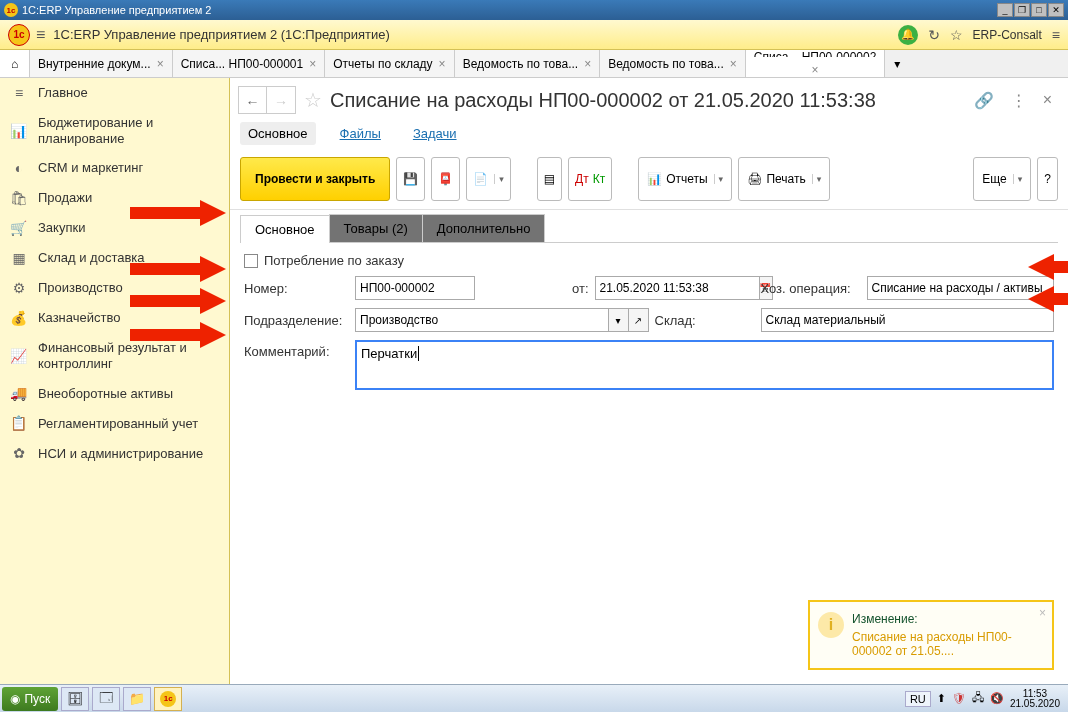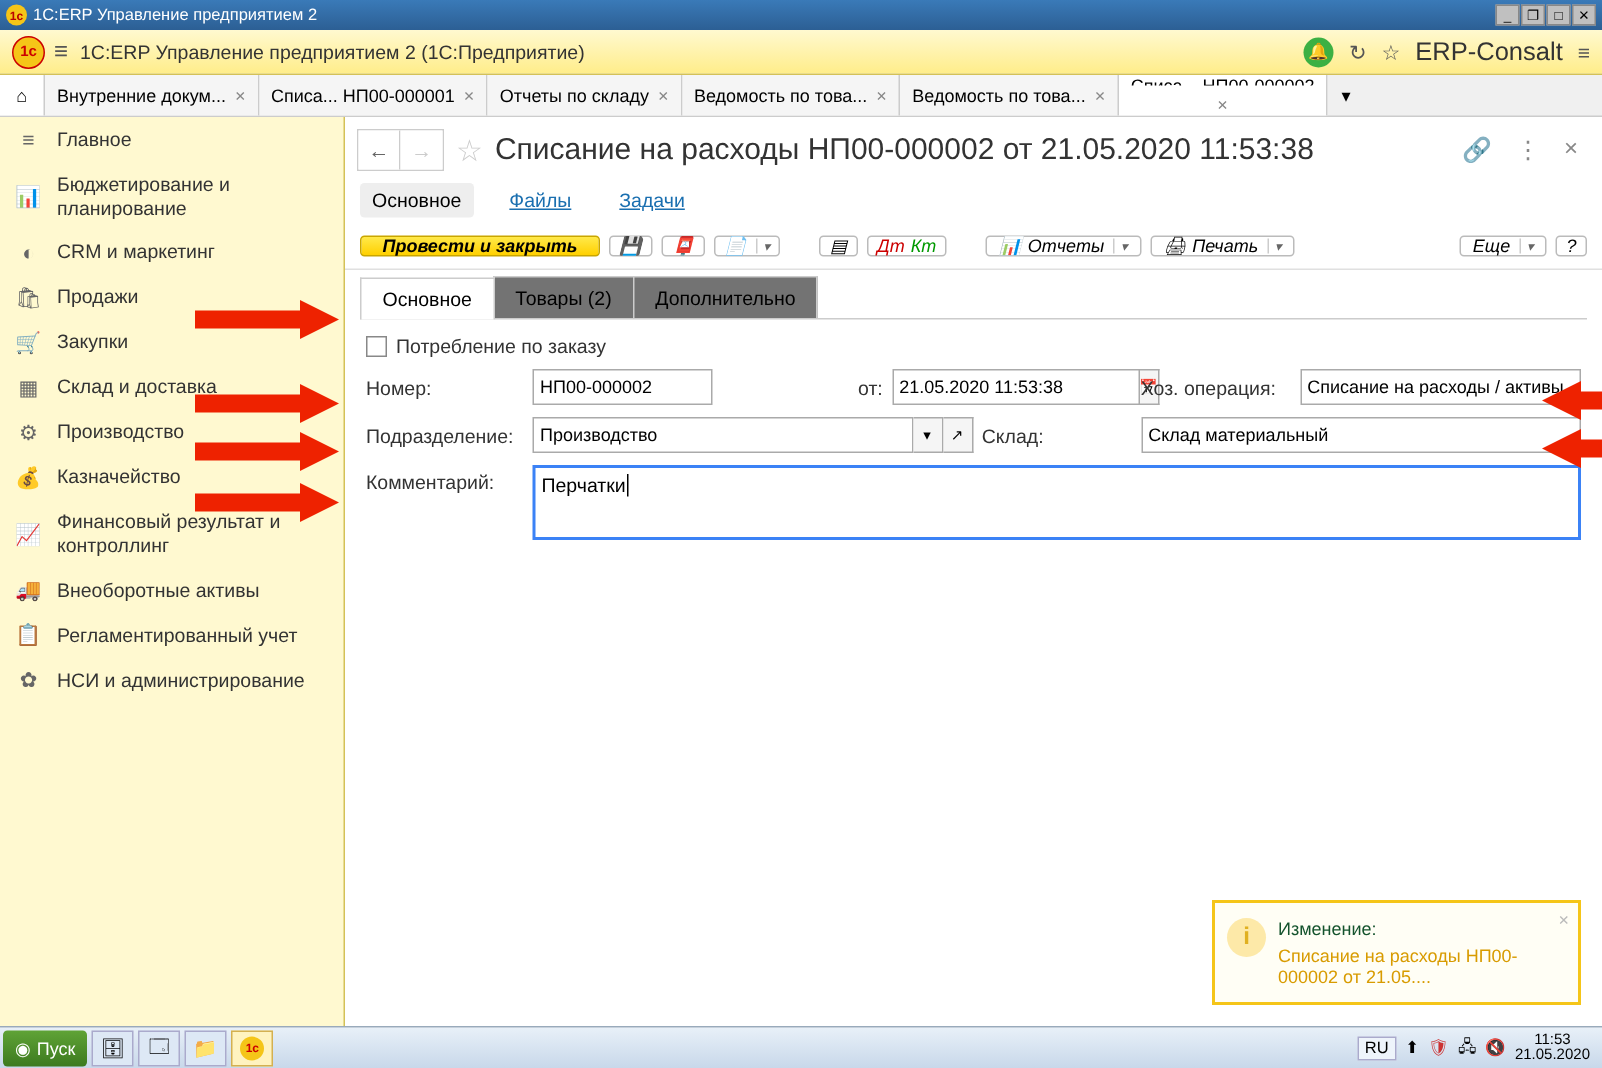--- a/index.html
+++ b/index.html
@@ -11,21 +11,21 @@
 .titlebar .win-btns { display: flex; gap: 1px; }
 .titlebar .win-btn { width: 16px; height: 14px; background: #c0c0c0; border: 1px solid #888; font-size: 9px; display: flex; align-items: center; justify-content: center; color: #000; cursor: pointer; }
 
 .appbar { background: linear-gradient(#fff9d0, #ffed8a); height: 30px; display: flex; align-items: center; padding: 0 8px; font-size: 13px; border-bottom: 1px solid #d4c157; }
 .appbar .ic { margin-right: 8px; cursor: pointer; }
 .appbar .logo-1c { width: 22px; height: 22px; background: #f5c518; border-radius: 50%; border: 1px solid #c00; margin-right: 6px; display: inline-flex; align-items: center; justify-content: center; font-size: 10px; font-weight: bold; color: #c00; }
 .appbar .hamburger { font-size: 16px; color: #555; }
 .appbar .title-main { flex: 1; color: #333; font-size: 13px; }
 .appbar .right-icons { display: flex; align-items: center; gap: 10px; font-size: 14px; color: #555; }
 .appbar .bell { width: 20px; height: 20px; background: #3cb043; border-radius: 50%; display: flex; align-items: center; justify-content: center; color: #fff; font-size: 11px; }
-.appbar .erp-link { font-size: 17px; color: #333; }
+.appbar .erp-link { font-size: 12px; color: #333; }
 
 .tabbar { background: #f0f0f0; height: 28px; display: flex; align-items: stretch; border-bottom: 1px solid #ccc; font-size: 12px; }
 .tabbar .home-tab { width: 30px; display: flex; align-items: center; justify-content: center; border-right: 1px solid #ccc; background: #fff; cursor: pointer; }
 .tab { padding: 0 8px; display: flex; align-items: center; gap: 6px; border-right: 1px solid #ccc; background: #f5f5f5; cursor: pointer; max-width: 170px; overflow: hidden; white-space: nowrap; }
 .tab.active { background: #fff; font-weight: normal; flex-direction: column; }
 .tab .close-x { color: #888; font-size: 12px; }
 .tab .tablabel { overflow: hidden; text-overflow: ellipsis; }
 .tabbar .dropdown-tab { width: 24px; display: flex; align-items: center; justify-content: center; cursor: pointer; }
 
 .body-area { display: flex; height: 606px; }
@@ -43,21 +43,21 @@
 .star-fav { font-size: 20px; color: #ccc; cursor: pointer; }
 .doc-title { font-size: 20px; font-weight: normal; color: #333; flex: 1; }
 .link-ic, .dots-ic, .close-doc { color: #888; cursor: pointer; font-size: 16px; padding: 0 4px; }
 
 .subnav { padding: 4px 12px 8px 10px; display: flex; gap: 16px; font-size: 13px; }
 .subnav .sn-item { cursor: pointer; padding: 4px 8px; }
 .subnav .sn-item.active { background: #eee; border-radius: 3px; }
 .subnav .sn-item.link { color: #1a6fb0; text-decoration: underline; }
 
 .toolbar { padding: 4px 10px 8px 10px; display: flex; align-items: center; gap: 6px; border-bottom: 1px solid #e0e0e0; }
-.tbtn { height: 14px; border: 1px solid #bbb; background: #fff; border-radius: 3px; display: inline-flex; align-items: center; padding: 0 8px; font-size: 12px; cursor: pointer; gap: 4px; font-style: italic; }
+.tbtn { height: 44px; border: 1px solid #bbb; background: #fff; border-radius: 3px; display: inline-flex; align-items: center; padding: 0 8px; font-size: 12px; cursor: pointer; gap: 4px; }
 .tbtn.primary { background: linear-gradient(#ffe94a, #ffd000); border-color: #c9a600; font-weight: bold; padding: 0 14px; }
 .tbtn.icon { padding: 0 6px; }
 .tbtn .dd { font-size: 9px; color: #666; border-left: 1px solid #ccc; padding-left: 4px; margin-left: 2px; }
 .toolbar .spacer { flex: 1; }
 
 .inner-tabs { display: flex; border-bottom: 1px solid #ccc; margin: 4px 10px 0 10px; font-size: 13px; }
 .itab { padding: 6px 14px; border: 1px solid #ccc; border-bottom: none; background: #737373; margin-right: -1px; cursor: pointer; }
 .itab.active { background: #fff; position: relative; top: 1px; }
 
 .form-area { padding: 10px 14px; font-size: 13px; }

